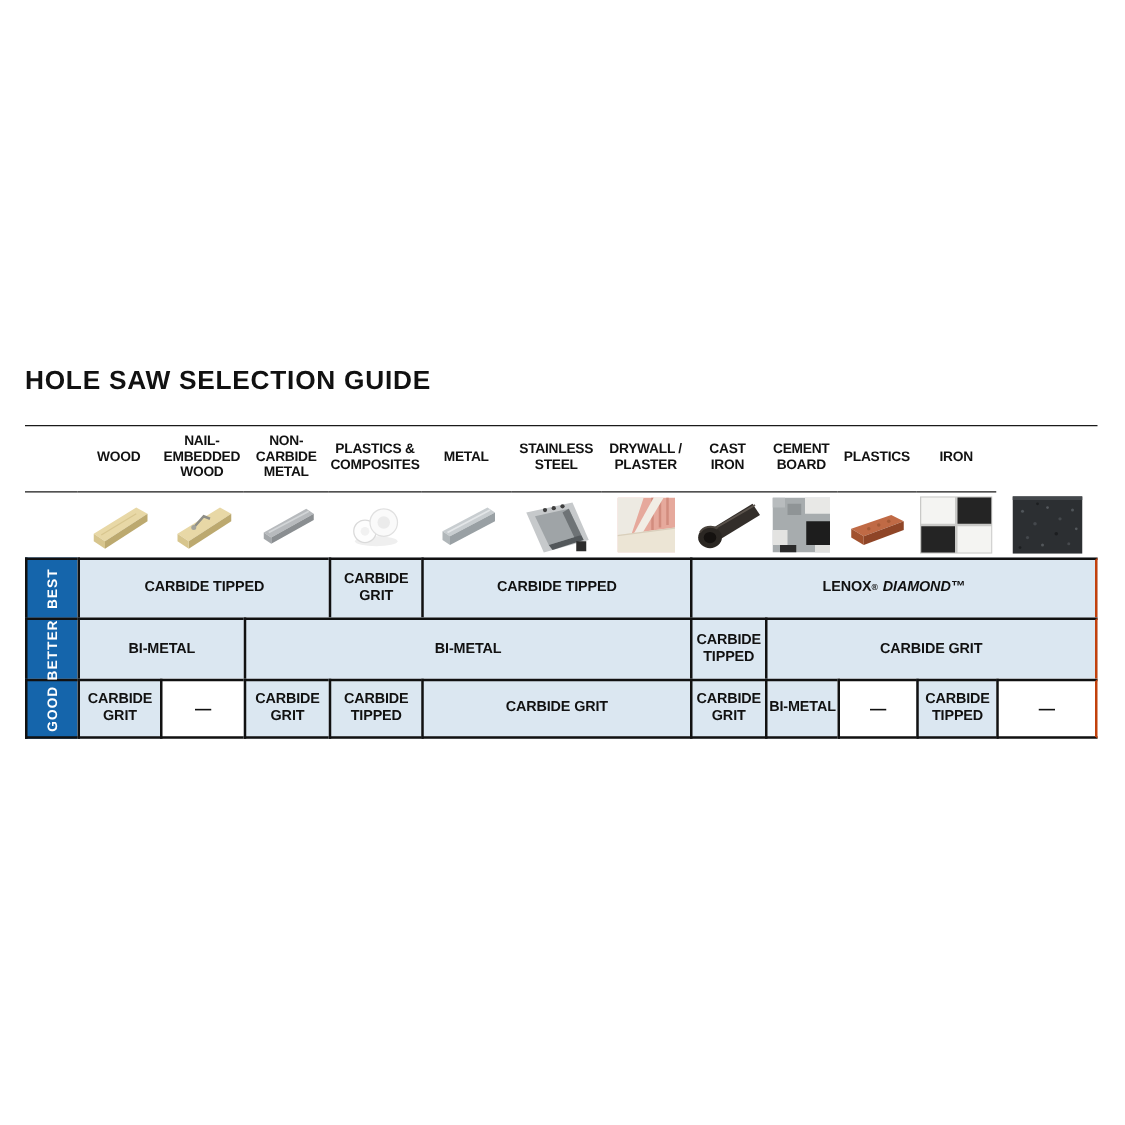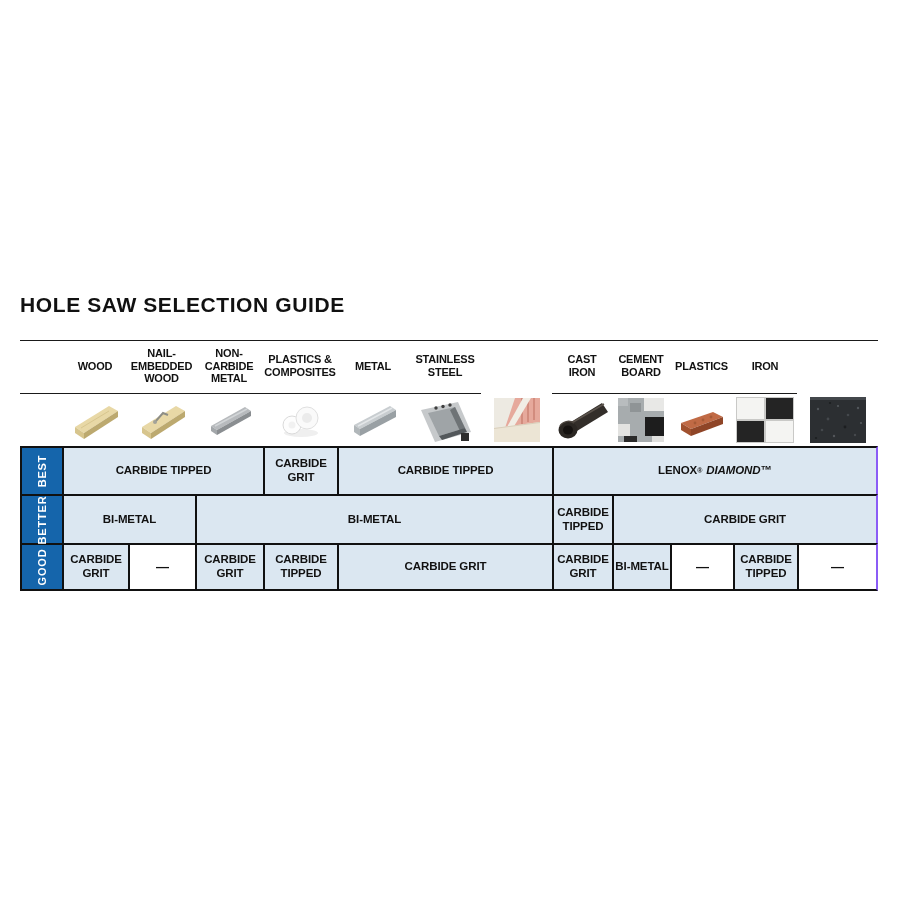--- a/index.html
+++ b/index.html
@@ -33,21 +33,21 @@
   .tier span {
     transform:rotate(-90deg); color:#fff; font-size:11px; font-weight:700;
     letter-spacing:0.8px; white-space:nowrap;
   }
   .bcell {
     background:#dbe7f1; display:flex; align-items:center; justify-content:center;
     text-align:center; font-size:11.5px; font-weight:700; line-height:1.2;
     letter-spacing:-0.1px; border-left:2px solid #111; border-top:2px solid #111;
     padding:1px;
   }
-  .bcell.endcol { border-right:2px solid #8b5cf6; }
+  .bcell.endcol { border-right:2px solid #c2410c; }
   .lastrow { border-bottom:2px solid #111; }
   .empty { background:#ffffff; font-size:13px; }
   .nowrap { white-space:nowrap; }
   .brandcell i { margin-left:4px; }
   .brandcell sup { font-size:7px; vertical-align:super; }
   svg { display:block; }
 </style>
 </head>
 <body>
 
@@ -63,20 +63,22 @@
 EMBEDDED
 WOOD</div>
     <div class="hdr" style="grid-column:4">NON-
 CARBIDE
 METAL</div>
     <div class="hdr" style="grid-column:5">PLASTICS &amp;
 COMPOSITES</div>
     <div class="hdr" style="grid-column:6">METAL</div>
     <div class="hdr" style="grid-column:7">STAINLESS
 STEEL</div>
+    <div class="hdr" style="grid-column:8">DRYWALL /
+PLASTER</div>
     <div class="hdr" style="grid-column:9">CAST
 IRON</div>
     <div class="hdr" style="grid-column:10">CEMENT
 BOARD</div>
     <div class="hdr" style="grid-column:11">PLASTICS</div>
     <div class="hdr" style="grid-column:12">IRON</div>
 
     <div class="imgcell" style="grid-column:1"></div>
 
     <div class="imgcell" style="grid-column:2">

